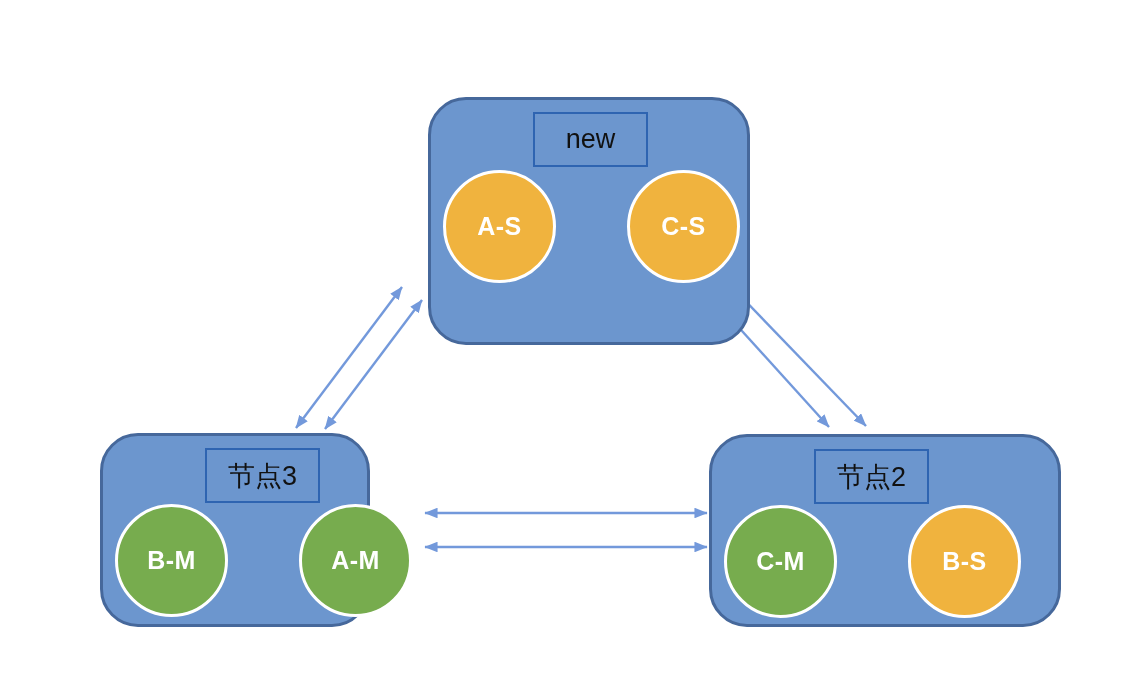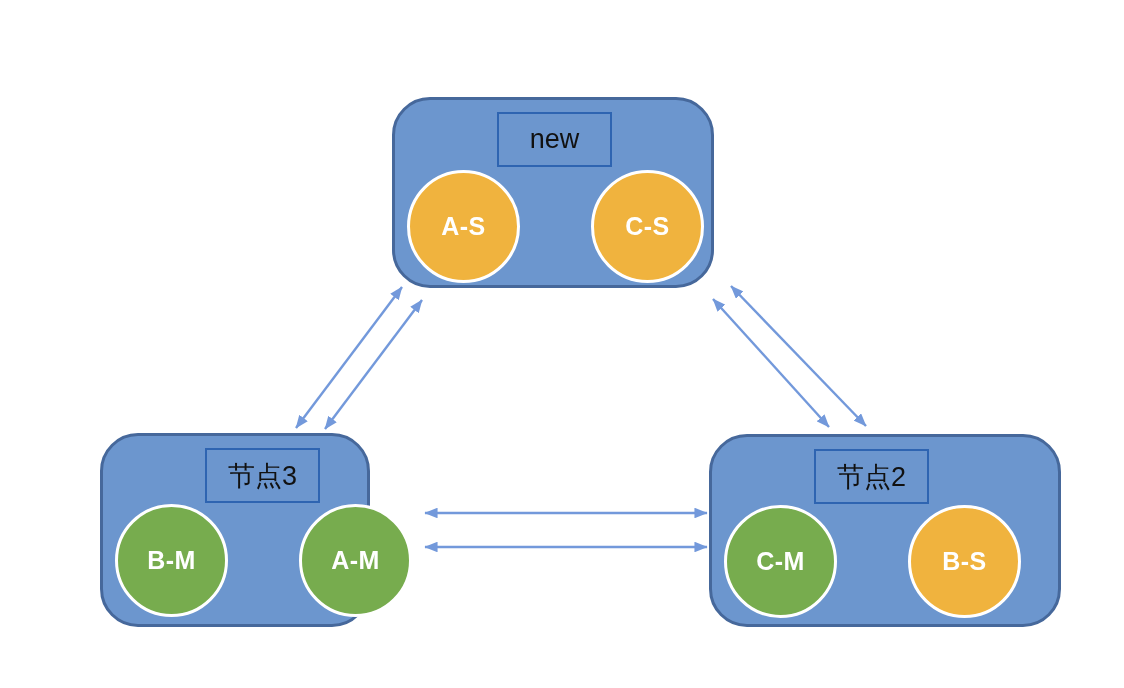--- a/index.html
+++ b/index.html
@@ -31,21 +31,21 @@
   #arrowhead path {
     fill: var(--arrow, #7399DB);
   }
   .node {
     position: absolute;
     box-sizing: border-box;
     background: var(--node-fill, #6C96CE);
     border: 3px solid var(--node-border, #46689B);
     border-radius: 38px;
   }
-  .node-new { left: 392px; top: 97px;  width: 322px; height: 191px; }
+  .node-new { left: 428px; top: 97px;  width: 322px; height: 248px; }
   .node-3   { left: 100px; top: 433px; width: 270px; height: 194px; }
   .node-2   { left: 709px; top: 434px; width: 352px; height: 193px; }
   .label-box {
     position: absolute;
     left: 102px;
     top: 12px;
     width: 115px;
     height: 55px;
     box-sizing: border-box;
     border: 2px solid var(--label-box-border, #2E64B1);

